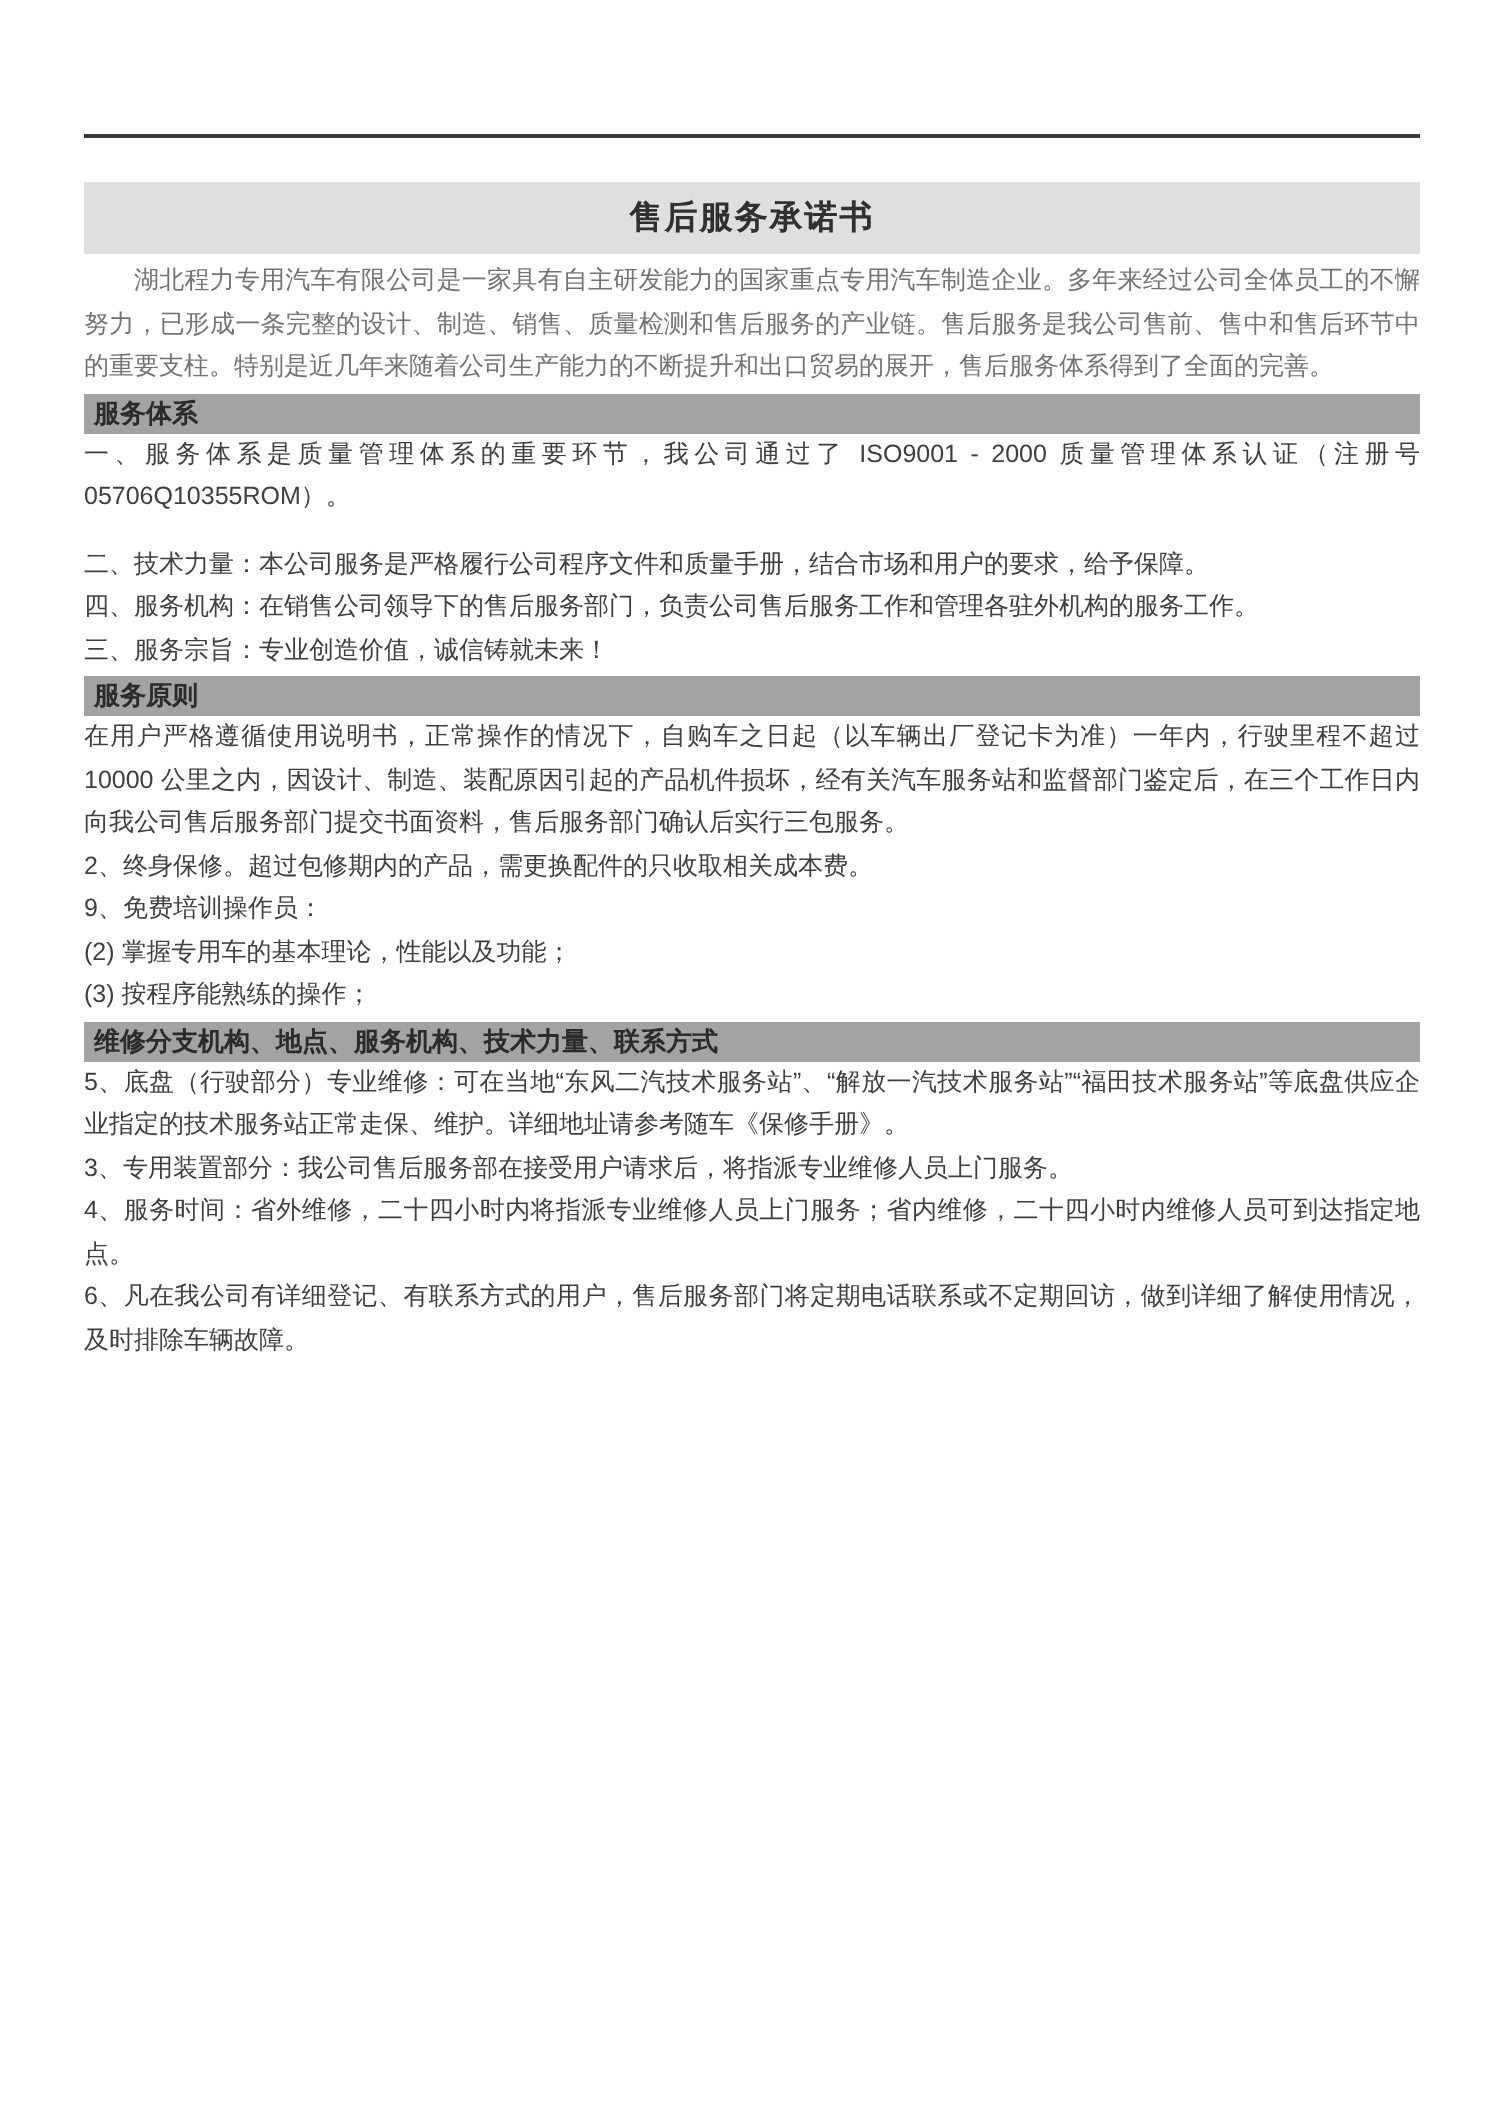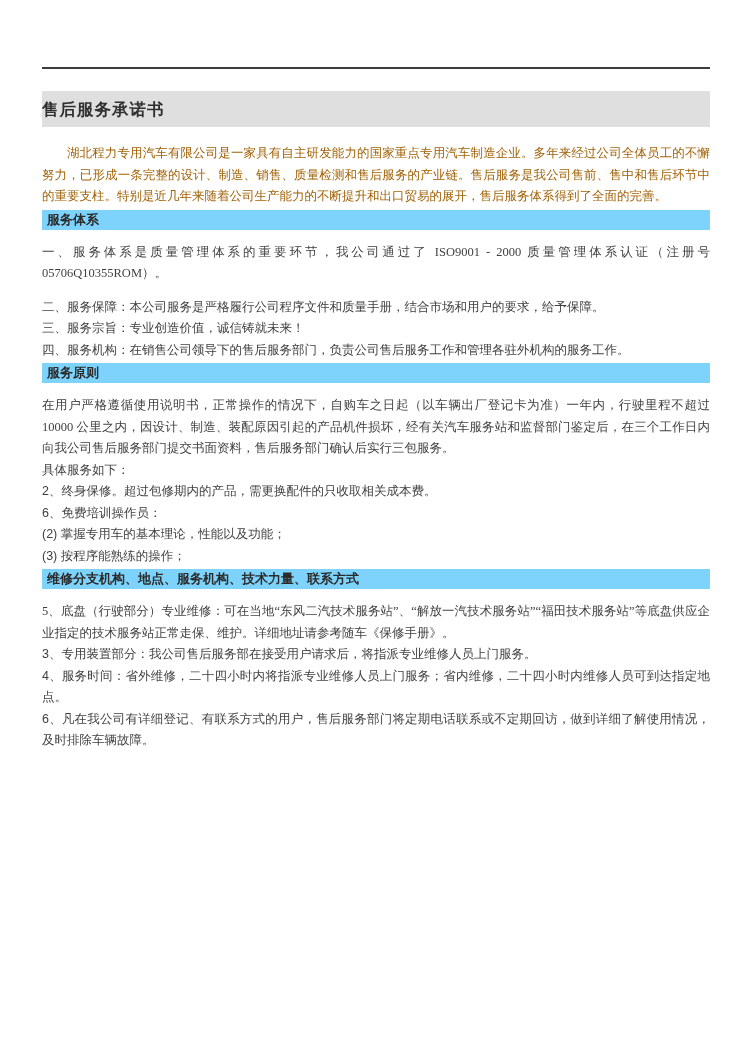--- a/index.html
+++ b/index.html
@@ -6,61 +6,60 @@
   html, body { background:#ffffff; }
   body {
     width:750px; height:1060px;
     font-family:"Liberation Sans","DejaVu Sans",sans-serif;
     position:relative; overflow:hidden;
   }
   .content { position:absolute; left:42px; top:0; width:668px; color:#3f3f3f; }
   .top-rule { margin-top:67px; height:2px; background:#3c3c3c; }
   .title-bar {
     margin-top:22px; height:36px; line-height:36px;
-    background:#dfdfdf; 
+    background:#dfdfdf; text-align:center;
     font-size:16.5px; font-weight:bold; color:#303030; letter-spacing:1px;
   }
   .para {
-    margin-top:16px; font-size:12.5px; line-height:21.5px;
-    text-align:justify; color:#a16207;
+    margin-top:3px; font-size:12.5px; line-height:21.5px;
+    text-align:justify; color:#737373;
   }
   .indent { text-indent:2em; }
   .section-bar {
     margin-top:2px; height:20px; line-height:20px;
-    background:#7dd3fc; font-size:13px; font-weight:bold;
+    background:#a3a3a3; font-size:13px; font-weight:bold;
     color:#2b2b2b; padding-left:5px;
   }
   .row { font-size:12.5px; line-height:21.5px; text-align:justify; color:#3f3f3f; }
   .gapped { margin-top:12px; }
-  .mt2 { margin-top:12px;font-family:Liberation Serif, serif; }
+  .mt2 { margin-top:0; }
 </style>
 </head>
 <body>
 
 <div class="content">
 
   <div class="top-rule"></div>
 
   <div class="title-bar">售后服务承诺书</div>
 
   <p class="para indent">湖北程力专用汽车有限公司是一家具有自主研发能力的国家重点专用汽车制造企业。多年来经过公司全体员工的不懈努力，已形成一条完整的设计、制造、销售、质量检测和售后服务的产业链。售后服务是我公司售前、售中和售后环节中的重要支柱。特别是近几年来随着公司生产能力的不断提升和出口贸易的展开，售后服务体系得到了全面的完善。</p>
 
   <div class="section-bar">服务体系</div>
 
   <p class="row mt2">一、服务体系是质量管理体系的重要环节，我公司通过了 ISO9001 - 2000 质量管理体系认证（注册号 05706Q10355ROM）。</p>
-  <p class="row gapped">二、服务保障：本公司服务是严格履行公司程序文件和质量手册，结合市场和用户的要求，给予保障。</p>
+  <p class="row gapped">二、技术力量：本公司服务是严格履行公司程序文件和质量手册，结合市场和用户的要求，给予保障。</p>
+  <p class="row">四、服务机构：在销售公司领导下的售后服务部门，负责公司售后服务工作和管理各驻外机构的服务工作。</p>
   <p class="row">三、服务宗旨：专业创造价值，诚信铸就未来！</p>
-  <p class="row">四、服务机构：在销售公司领导下的售后服务部门，负责公司售后服务工作和管理各驻外机构的服务工作。</p>
 
   <div class="section-bar">服务原则</div>
 
   <p class="row mt2">在用户严格遵循使用说明书，正常操作的情况下，自购车之日起（以车辆出厂登记卡为准）一年内，行驶里程不超过 10000 公里之内，因设计、制造、装配原因引起的产品机件损坏，经有关汽车服务站和监督部门鉴定后，在三个工作日内向我公司售后服务部门提交书面资料，售后服务部门确认后实行三包服务。</p>
-  <p class="row">具体服务如下：</p>
   <p class="row">2、终身保修。超过包修期内的产品，需更换配件的只收取相关成本费。</p>
-  <p class="row">6、免费培训操作员：</p>
+  <p class="row">9、免费培训操作员：</p>
   <p class="row">(2) 掌握专用车的基本理论，性能以及功能；</p>
   <p class="row">(3) 按程序能熟练的操作；</p>
 
   <div class="section-bar">维修分支机构、地点、服务机构、技术力量、联系方式</div>
 
   <p class="row mt2">5、底盘（行驶部分）专业维修：可在当地“东风二汽技术服务站”、“解放一汽技术服务站”“福田技术服务站”等底盘供应企业指定的技术服务站正常走保、维护。详细地址请参考随车《保修手册》。</p>
   <p class="row">3、专用装置部分：我公司售后服务部在接受用户请求后，将指派专业维修人员上门服务。</p>
   <p class="row">4、服务时间：省外维修，二十四小时内将指派专业维修人员上门服务；省内维修，二十四小时内维修人员可到达指定地点。</p>
   <p class="row">6、凡在我公司有详细登记、有联系方式的用户，售后服务部门将定期电话联系或不定期回访，做到详细了解使用情况，及时排除车辆故障。</p>
 

